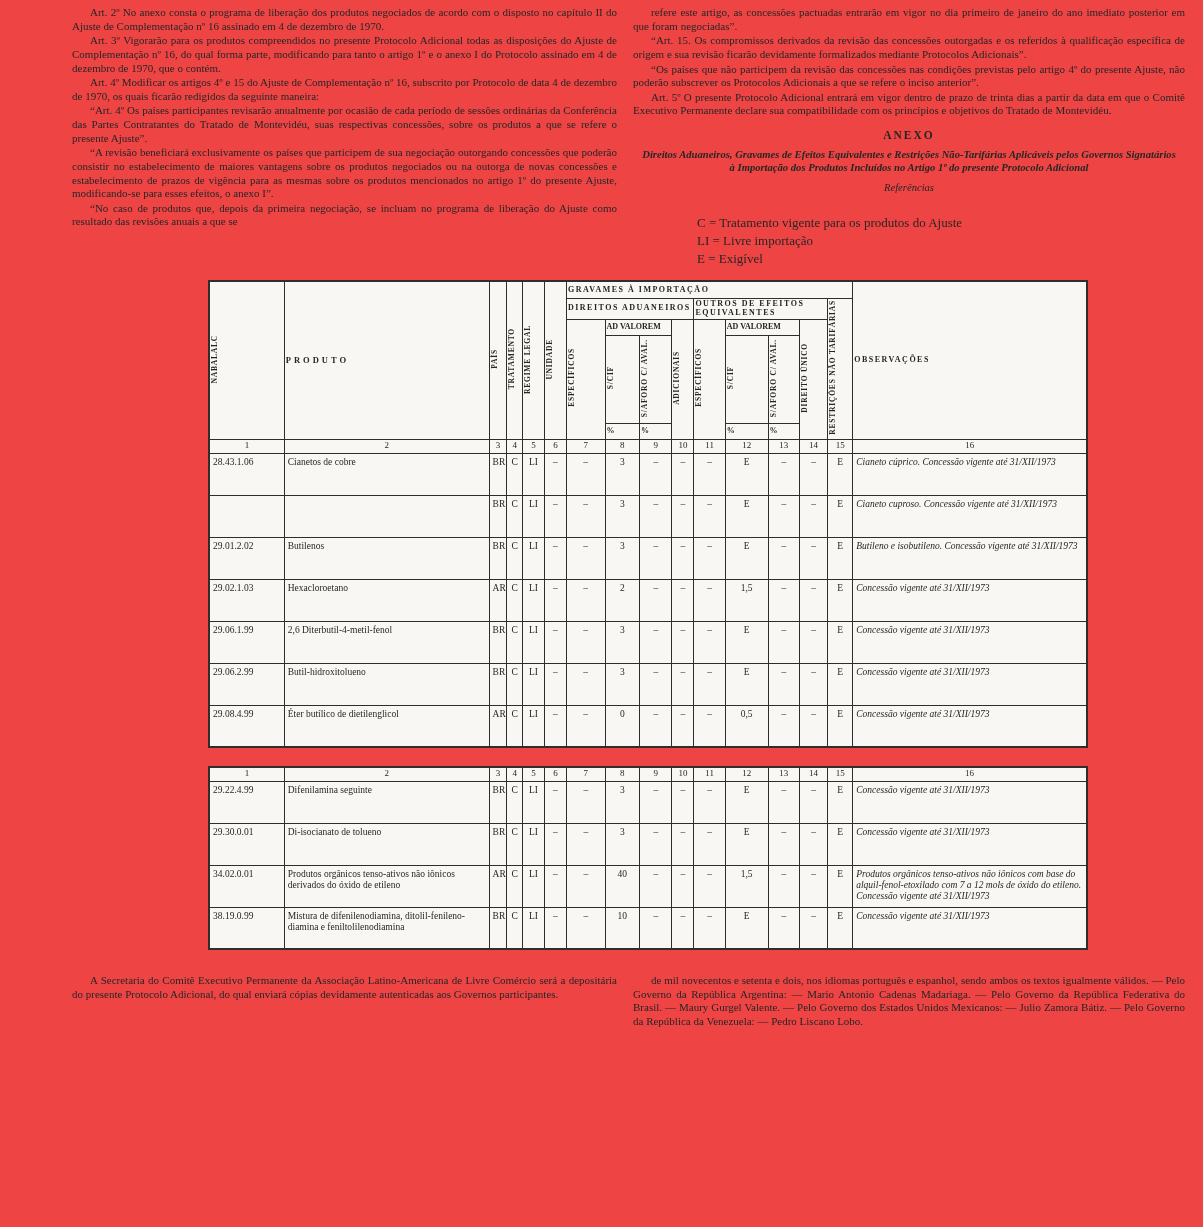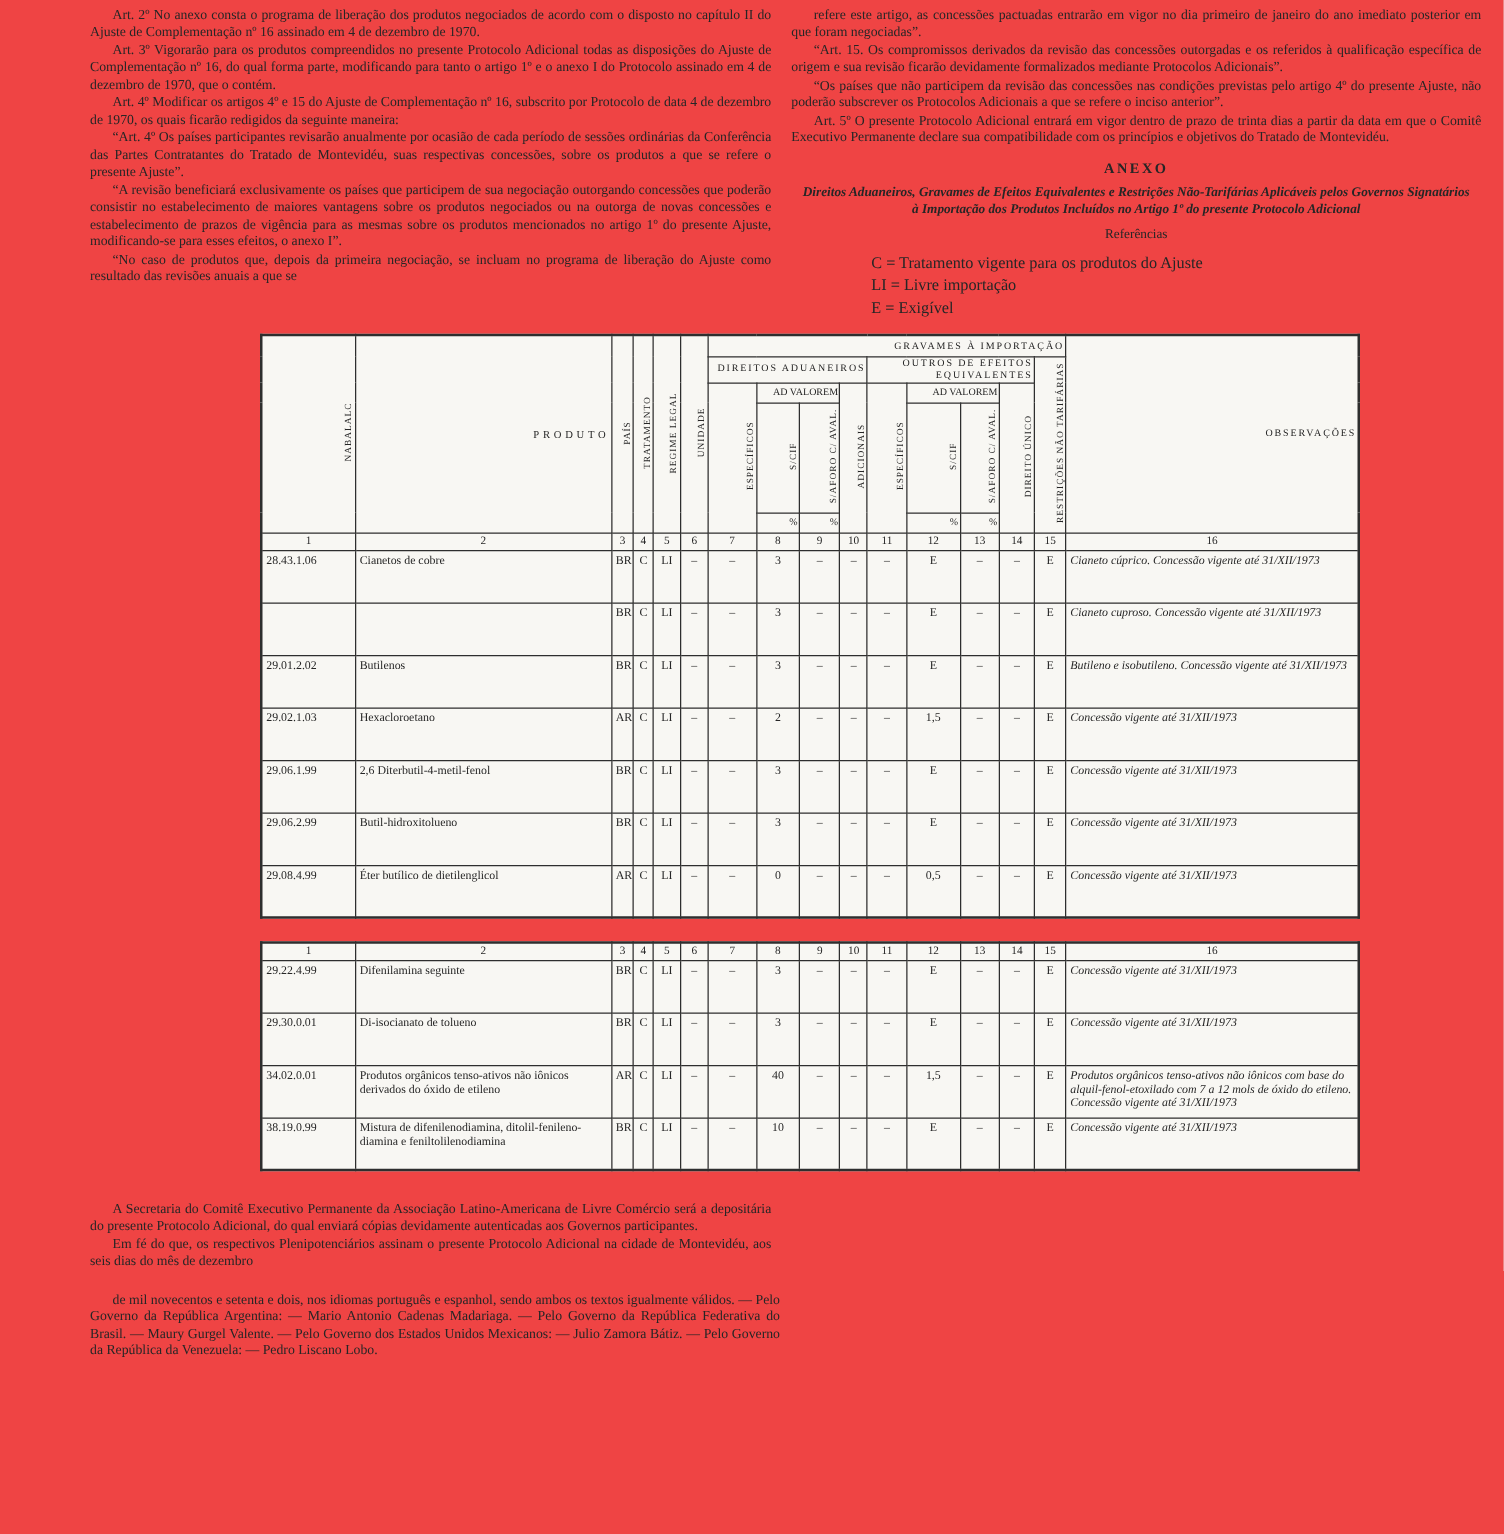--- a/index.html
+++ b/index.html
@@ -18,37 +18,37 @@
   .colL { width:545px; }
   .colR { width:552px; }
   .textcol p, .plist p {
     margin:0 0 1px 0;
     text-indent:18px;
     text-align:justify;
   }
   
   .anexo-title { text-align:center; font-weight:bold; font-size:11.5px; letter-spacing:2px; margin:10px 0 6px 0; }
   .anexo-sub { font-style:italic; font-weight:bold; text-align:center; font-size:10.6px; line-height:1.25; margin:0 6px; }
-  .ref-title { text-align:center; font-size:10.6px; margin:6px 0 7px 0; }
+  .ref-title { text-align:center; font-style:italic; font-size:10.6px; margin:6px 0 20px 0; }
   .refs { margin-left:64px; font-size:13px; line-height:1.4; }
   .refs p { margin:0; text-indent:0; text-align:left; }
   
   table.main {
     border-collapse:collapse;
     table-layout:fixed;
     width:880px;
     margin:12px 0 0 208px;
     background:#f8f7f3;
   }
   table.main th, table.main td { border:1px solid #2e2e2e; }
   table.main { border:2px solid #2e2e2e; }
   thead th {
-    font-weight:normal;
+    font-weight:bold;
     font-size:8px;
-    text-align:right;
+    text-align:left;
     vertical-align:middle;
     padding:1px;
     line-height:1.1;
   }
   .hz { letter-spacing:1.5px; }
   .hz-wide { letter-spacing:3px; font-size:8.5px; }
   .vt {
     writing-mode:vertical-rl;
     transform:rotate(180deg);
     display:inline-block;
@@ -71,21 +71,21 @@
     vertical-align:top;
     padding:3px 3px;
   }
   tbody tr { height:42px; }
   td.c-code { text-align:left; }
   td.c-prod { text-align:left; }
   td.c-mid  { text-align:center; }
   td.c-obs  { text-align:left;font-style:italic; }
   table.t2 { margin-top:18px; }
   
-  .footer { padding-top:24px;flex-direction:column; }
+  .footer { padding-top:24px; }
 </style>
 </head>
 <body>
 
 <div class="page">
 
   <div class="cols">
     <div class="textcol colL plist">
         <p>Art. 2º No anexo consta o programa de liberação dos produtos negociados de acordo com o disposto no capítulo II do Ajuste de Complementação nº 16 assinado em 4 de dezembro de 1970.</p>
         <p>Art. 3º Vigorarão para os produtos compreendidos no presente Protocolo Adicional todas as disposições do Ajuste de Complementação nº 16, do qual forma parte, modificando para tanto o artigo 1º e o anexo I do Protocolo assinado em 4 de dezembro de 1970, que o contém.</p>
@@ -429,20 +429,19 @@
           <td class="c-mid">–</td>
           <td class="c-mid">E</td>
           <td class="c-obs">Concessão vigente até 31/XII/1973</td>
         </tr>
       </tbody>
   </table>
 
   <div class="cols footer">
     <div class="textcol colL plist">
         <p>A Secretaria do Comitê Executivo Permanente da Associação Latino-Americana de Livre Comércio será a depositária do presente Protocolo Adicional, do qual enviará cópias devidamente autenticadas aos Governos participantes.</p>
-        <p>Em fé do que, os respectivos Plenipotenciários assinam o presente Protocolo Adicional na cidade de Montevidéu, aos seis dias do mês de dezembro</p>
       </div>
     <div class="textcol colR plist">
         <p>de mil novecentos e setenta e dois, nos idiomas português e espanhol, sendo ambos os textos igualmente válidos. — Pelo Governo da República Argentina: — Mario Antonio Cadenas Madariaga. — Pelo Governo da República Federativa do Brasil. — Maury Gurgel Valente. — Pelo Governo dos Estados Unidos Mexicanos: — Julio Zamora Bátiz. — Pelo Governo da República da Venezuela: — Pedro Liscano Lobo.</p>
       </div>
   </div>
 
 </div>
 
 </body></html>

